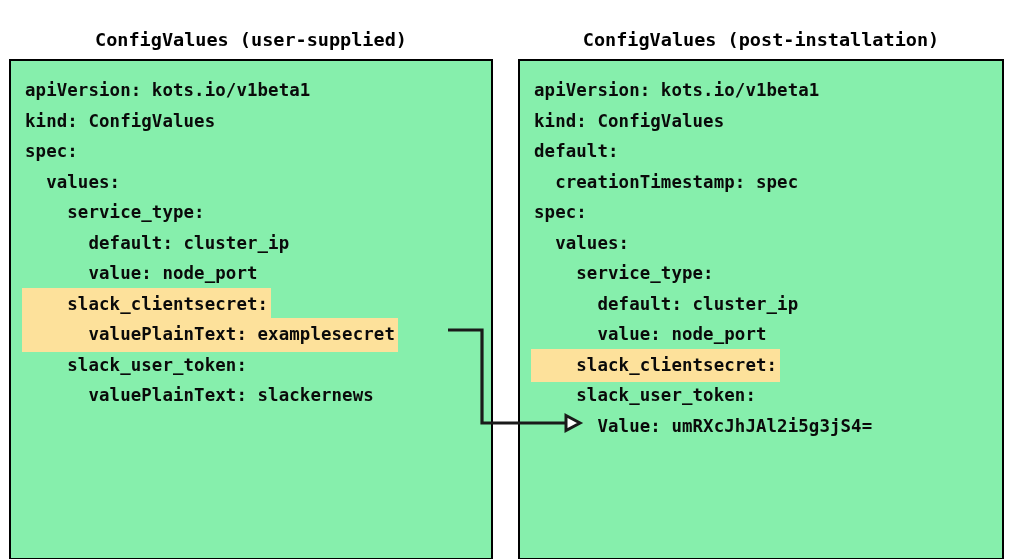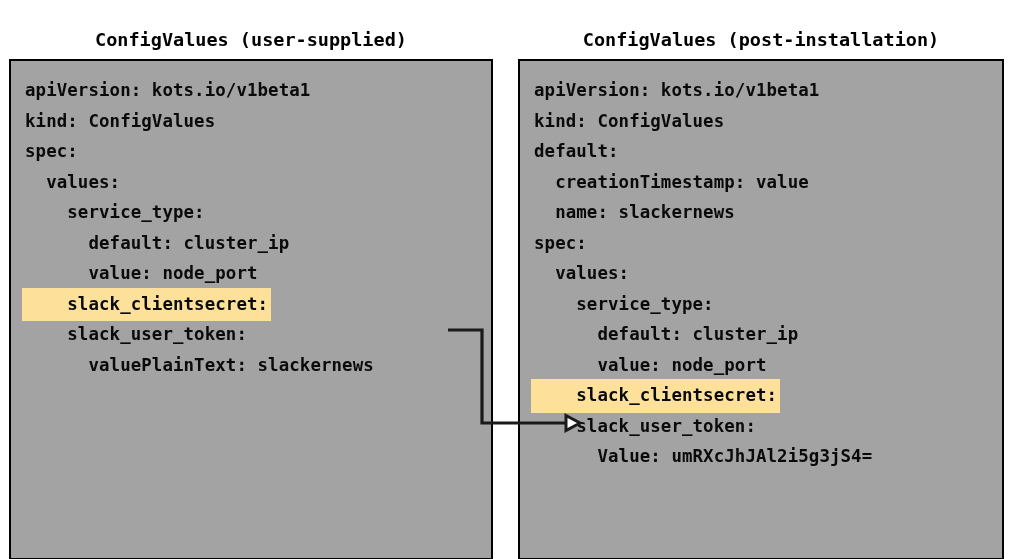--- a/index.html
+++ b/index.html
@@ -37,21 +37,21 @@
     top: 12px;
     line-height: 22px;
   }
   #title-left  { left: 9px;  width: 484px; }
   #title-right { left: 518px; width: 486px; }
 
   
   .panel {
     position: absolute;
     box-sizing: border-box;
-    background: #a3a3a3;
+    background: #86efac;
     border: 2.2px solid #000000;
     overflow: hidden;
   }
   #panel-left {
     left: 9px;
     top: 42px;
     width: 484px;
     height: 501px;
   }
   #panel-right {
@@ -113,32 +113,32 @@
   <div class="panel" id="panel-left">
     <div class="yaml" id="yaml-left">
         <div class="line"><span class="txt">apiVersion: kots.io/v1beta1</span></div>
         <div class="line"><span class="txt">kind: ConfigValues</span></div>
         <div class="line"><span class="txt">spec:</span></div>
         <div class="line"><span class="txt">  values:</span></div>
         <div class="line"><span class="txt">    service_type:</span></div>
         <div class="line"><span class="txt">      default: cluster_ip</span></div>
         <div class="line"><span class="txt">      value: node_port</span></div>
         <div class="line hl"><span class="txt">    slack_clientsecret:</span></div>
+        <div class="line hl"><span class="txt">      valuePlainText: examplesecret</span></div>
         <div class="line"><span class="txt">    slack_user_token:</span></div>
         <div class="line"><span class="txt">      valuePlainText: slackernews</span></div>
       </div>
   </div>
 
   <div class="panel" id="panel-right">
     <div class="yaml" id="yaml-right">
         <div class="line"><span class="txt">apiVersion: kots.io/v1beta1</span></div>
         <div class="line"><span class="txt">kind: ConfigValues</span></div>
         <div class="line"><span class="txt">default:</span></div>
-        <div class="line"><span class="txt">  creationTimestamp: value</span></div>
-        <div class="line"><span class="txt">  name: slackernews</span></div>
+        <div class="line"><span class="txt">  creationTimestamp: spec</span></div>
         <div class="line"><span class="txt">spec:</span></div>
         <div class="line"><span class="txt">  values:</span></div>
         <div class="line"><span class="txt">    service_type:</span></div>
         <div class="line"><span class="txt">      default: cluster_ip</span></div>
         <div class="line"><span class="txt">      value: node_port</span></div>
         <div class="line hl"><span class="txt">    slack_clientsecret:</span></div>
         <div class="line"><span class="txt">    slack_user_token:</span></div>
         <div class="line"><span class="txt">      Value: umRXcJhJAl2i5g3jS4=</span></div>
       </div>
   </div>

